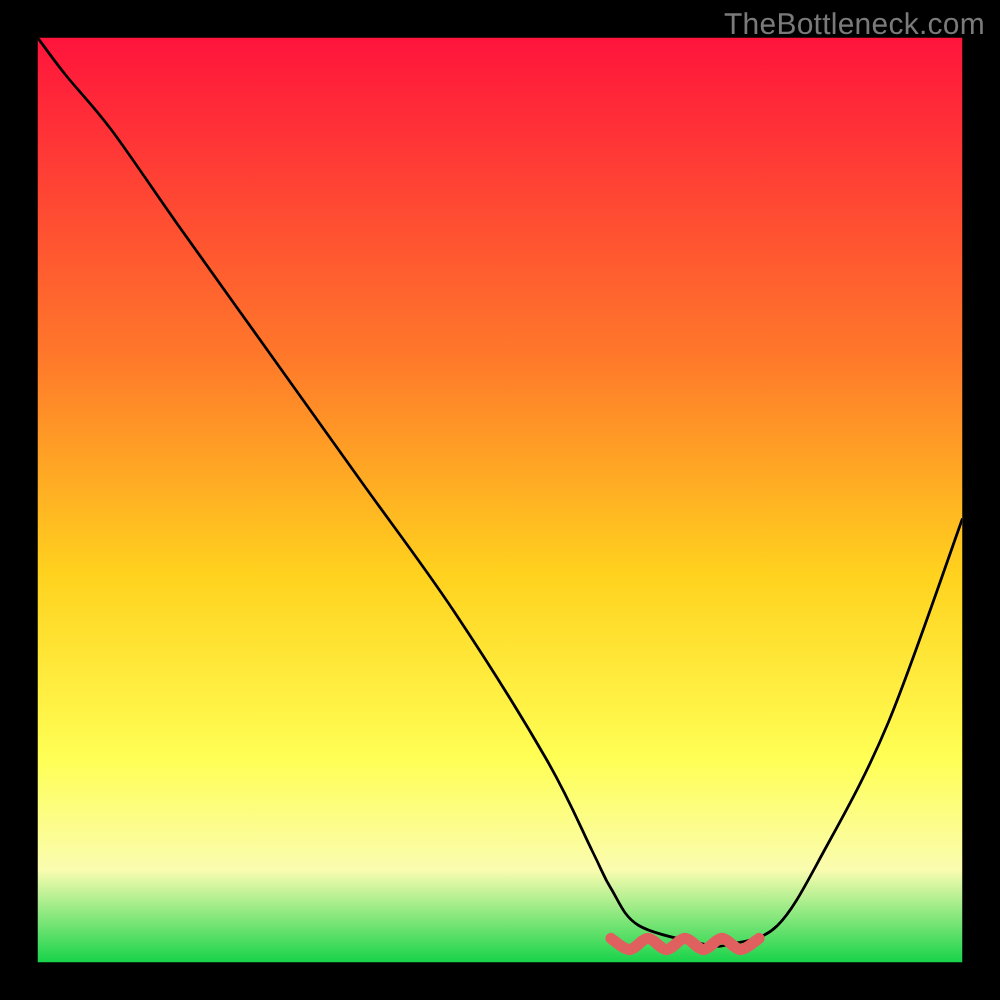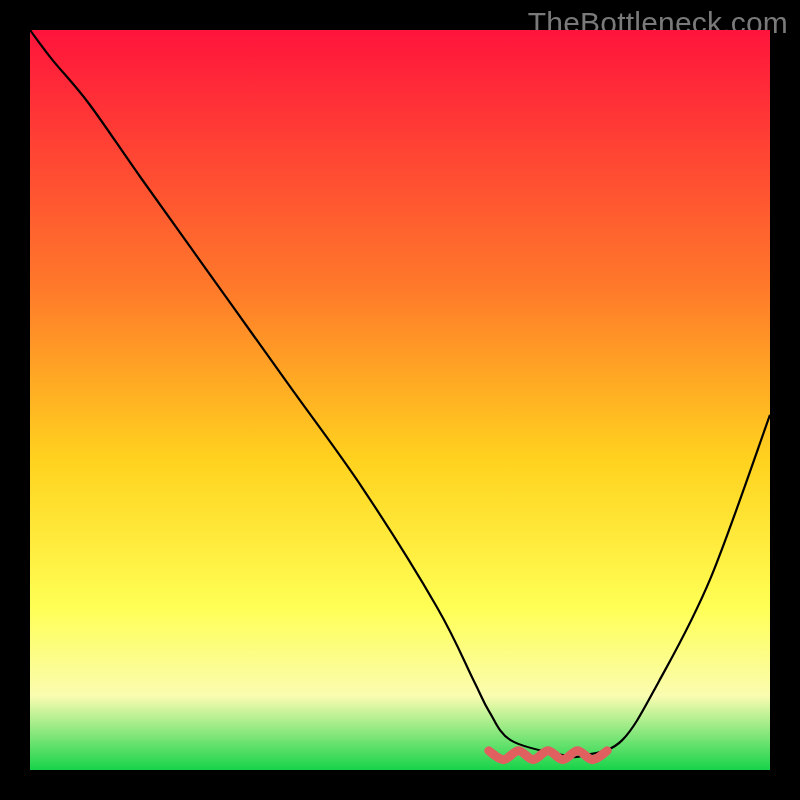--- a/index.html
+++ b/index.html
@@ -24,21 +24,21 @@
     left: 0;
     top: 0;
     width: 740px;
     height: 740px;
   }
   .watermark {
     position: absolute;
     top: 6px;
     right: 12px;
     color: #7a7a7a;
-    font-size: 30px;
+    font-size: 24px;
     font-weight: 500;
     letter-spacing: 0.2px;
     text-align: center;
   }
 </style>
 </head>
 <body>
 
 <div class="watermark">TheBottleneck.com</div>
 

